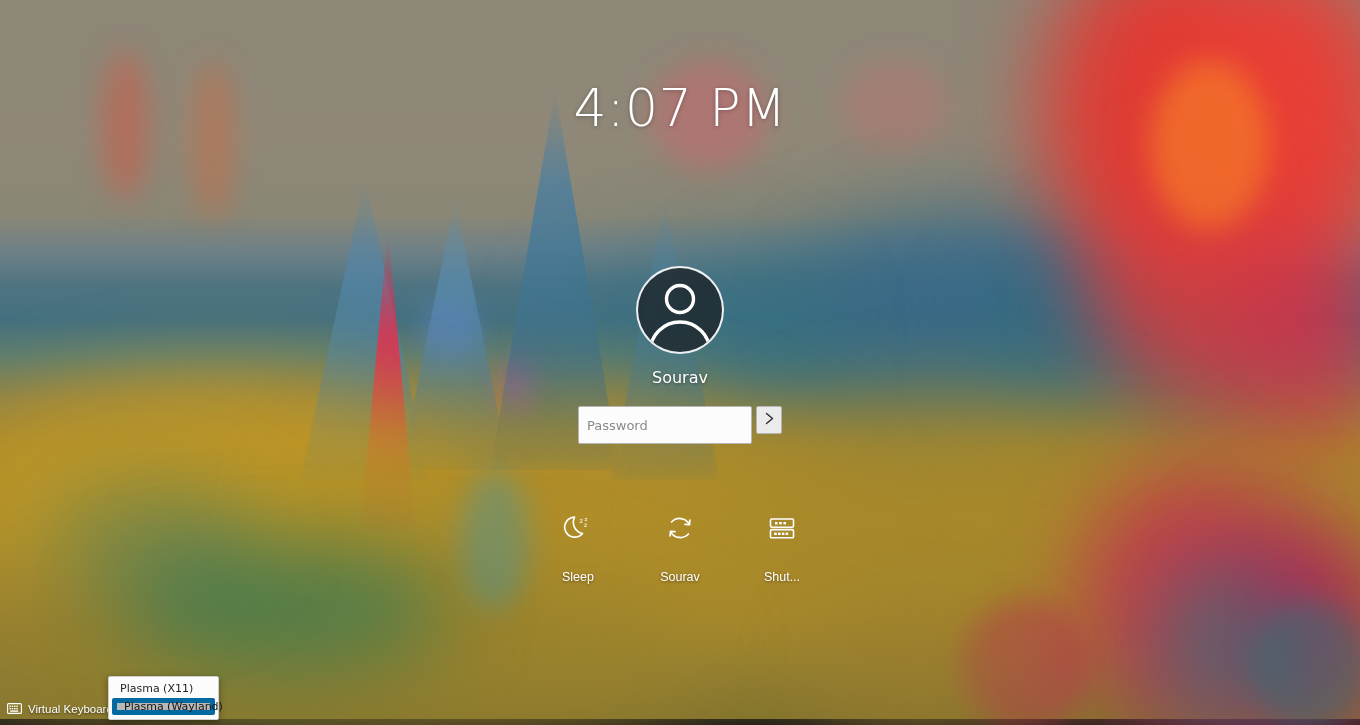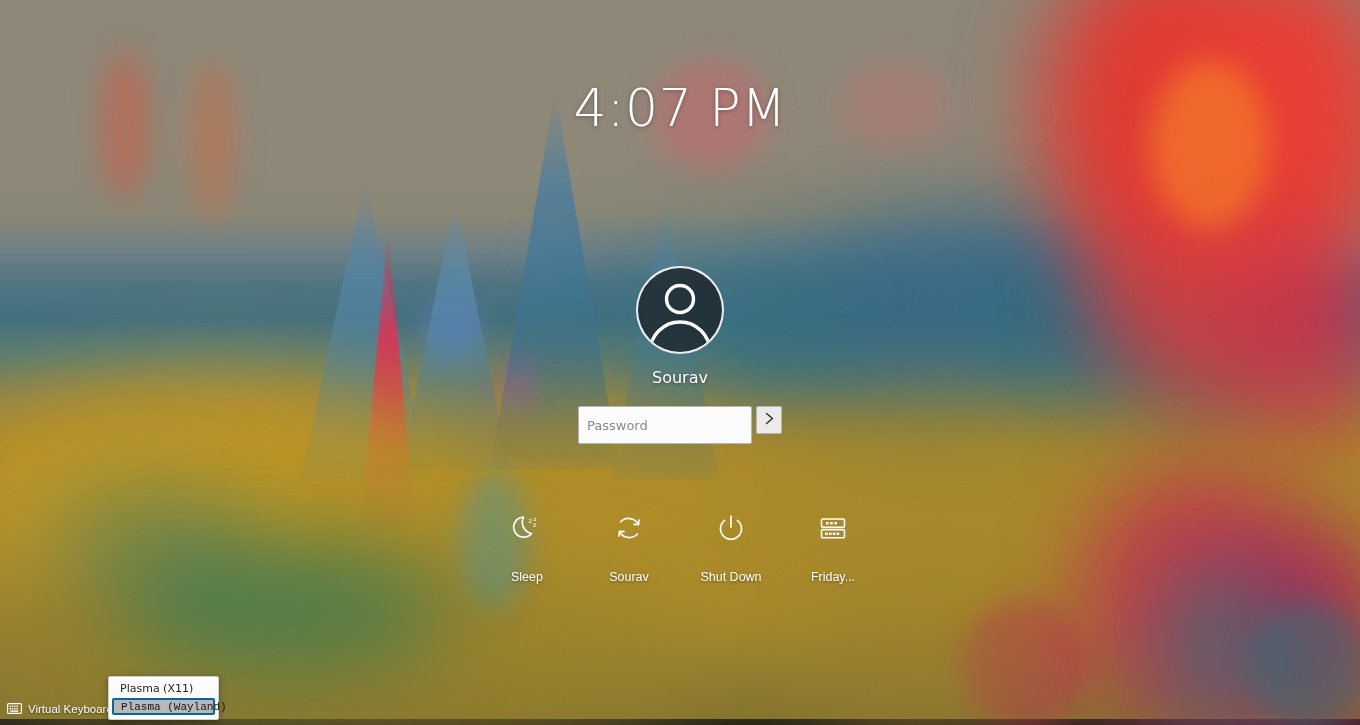--- a/index.html
+++ b/index.html
@@ -254,23 +254,22 @@
     font-size: 11px;
     color: #1f1f1f;
     white-space: nowrap;
     cursor: pointer;
     border: 1px solid transparent;
     border-radius: 2px;
     margin-bottom: 1px;
   }
   .session-item.selected {
     background: #b8b8b8;
-    border: 2px solid #0369a1;
+    border: 5px solid #0369a1;
     color: #141414;
-    font-family: Liberation Mono, monospace;
   }
 </style>
 </head>
 <body>
 
 <div id="screen">
 
   <div id="wall-base" class="wall-layer"></div>
 
   <div class="wall-layer">
@@ -370,45 +369,36 @@
         <svg width="32" height="32" viewBox="0 0 32 32" aria-hidden="true">
           <path d="M 25.3 12.2 A 11 11 0 0 0 7.6 10.0" fill="none" stroke="#ffffff" stroke-width="1.7" stroke-linecap="round"></path>
           <path d="M 6.7 19.8 A 11 11 0 0 0 24.4 22.0" fill="none" stroke="#ffffff" stroke-width="1.7" stroke-linecap="round"></path>
           <polyline points="21.0,12.4 25.5,12.6 25.9,8.2" fill="none" stroke="#ffffff" stroke-width="1.7" stroke-linecap="round" stroke-linejoin="round"></polyline>
           <polyline points="11.0,19.6 6.5,19.4 6.1,23.8" fill="none" stroke="#ffffff" stroke-width="1.7" stroke-linecap="round" stroke-linejoin="round"></polyline>
         </svg>
       </span>
       <span class="action-label">Sourav</span>
     </button>
 
-    <button class="action-btn">
-      <span class="action-icon">
-        <svg width="32" height="32" viewBox="0 0 32 32" aria-hidden="true">
-          <path d="M 9.6 8.4 A 10.5 10.5 0 1 0 22.4 8.4" fill="none" stroke="#ffffff" stroke-width="1.7" stroke-linecap="round"></path>
-          <line x1="16" y1="4.0" x2="16" y2="15.0" stroke="#ffffff" stroke-width="1.7" stroke-linecap="round"></line>
-        </svg>
-      </span>
-      <span class="action-label">Shut Down</span>
-    </button>
 
     <button class="action-btn">
       <span class="action-icon">
         <svg width="32" height="32" viewBox="0 0 32 32" aria-hidden="true">
           <rect x="4.5" y="7.0" width="23" height="8.2" rx="1.4" ry="1.4" fill="none" stroke="#ffffff" stroke-width="1.6"></rect>
           <rect x="9.0" y="10.0" width="2.6" height="2.4" fill="#ffffff"></rect>
           <rect x="13.2" y="10.0" width="2.6" height="2.4" fill="#ffffff"></rect>
           <rect x="17.4" y="10.0" width="2.6" height="2.4" fill="#ffffff"></rect>
           <rect x="4.5" y="17.6" width="23" height="8.2" rx="1.4" ry="1.4" fill="none" stroke="#ffffff" stroke-width="1.6"></rect>
           <rect x="8.2" y="20.6" width="2.6" height="2.4" fill="#ffffff"></rect>
           <rect x="12.0" y="20.6" width="2.6" height="2.4" fill="#ffffff"></rect>
           <rect x="15.8" y="20.6" width="2.6" height="2.4" fill="#ffffff"></rect>
           <rect x="19.6" y="20.6" width="2.6" height="2.4" fill="#ffffff"></rect>
         </svg>
       </span>
-      <span class="action-label">Friday...</span>
+      <span class="action-label">Shut...</span>
     </button>
 
   </div>
 
   <div id="bottom-bar">
 
     <button id="virtual-keyboard-btn">
       <span>
         <svg width="15" height="11" viewBox="0 0 15 11" aria-hidden="true">
           <rect x="0.6" y="0.6" width="13.8" height="9.8" rx="1" ry="1" fill="none" stroke="#ffffff" stroke-width="1.1"></rect>

